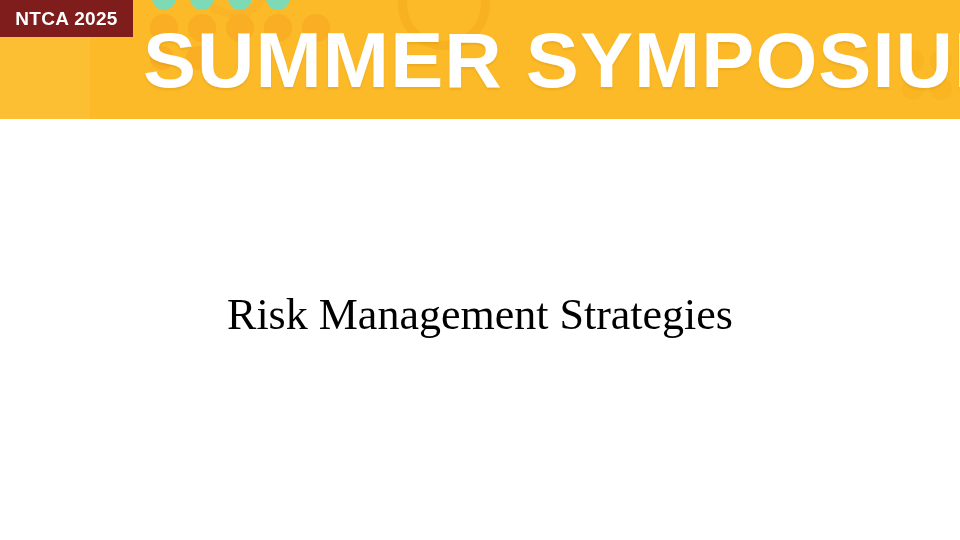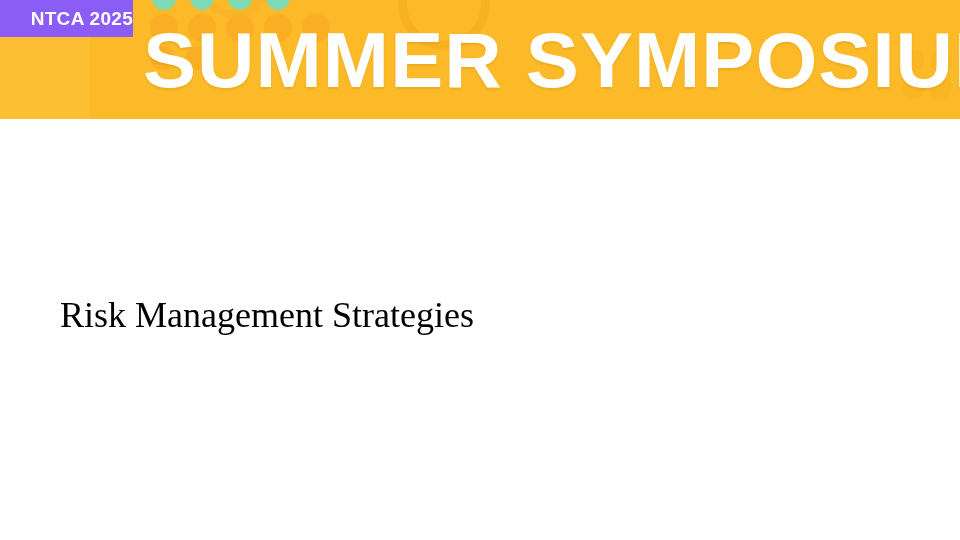--- a/index.html
+++ b/index.html
@@ -77,24 +77,24 @@
   .dot-orange { background: #f9ae23; }
   .dot-faint  { background: #f8b01f; opacity: 0.55; }
 
   
   #ntca-badge {
     position: absolute;
     left: 0;
     top: 0;
     width: 133px;
     height: 37px;
-    background: #8b5cf6;
+    background: #7f1d1d;
     display: flex;
     align-items: center;
-    justify-content: flex-end;
+    justify-content: center;
     z-index: 5;
   }
   #ntca-badge .badge-text {
     color: #ffffff;
     font-family: "Liberation Sans", sans-serif;
     font-weight: bold;
     font-size: 19px;
     letter-spacing: 0.3px;
     line-height: 1;
     white-space: nowrap;
@@ -119,25 +119,25 @@
     transform-origin: left center;
     text-shadow: 0 2px 2px rgba(190, 130, 10, 0.25);
   }
 
   
   #slide-title {
     position: absolute;
     left: 60px;
     top: 288px;
     width: 840px;
-    text-align: left;
+    text-align: center;
     color: #000000;
     font-family: "Liberation Serif", "DejaVu Serif", serif;
     font-weight: normal;
-    font-size: 36px;
+    font-size: 44px;
     line-height: 54px;
     white-space: nowrap;
   }
 </style>
 </head>
 <body>
 
 <div id="slide">
 
   <div id="banner">

